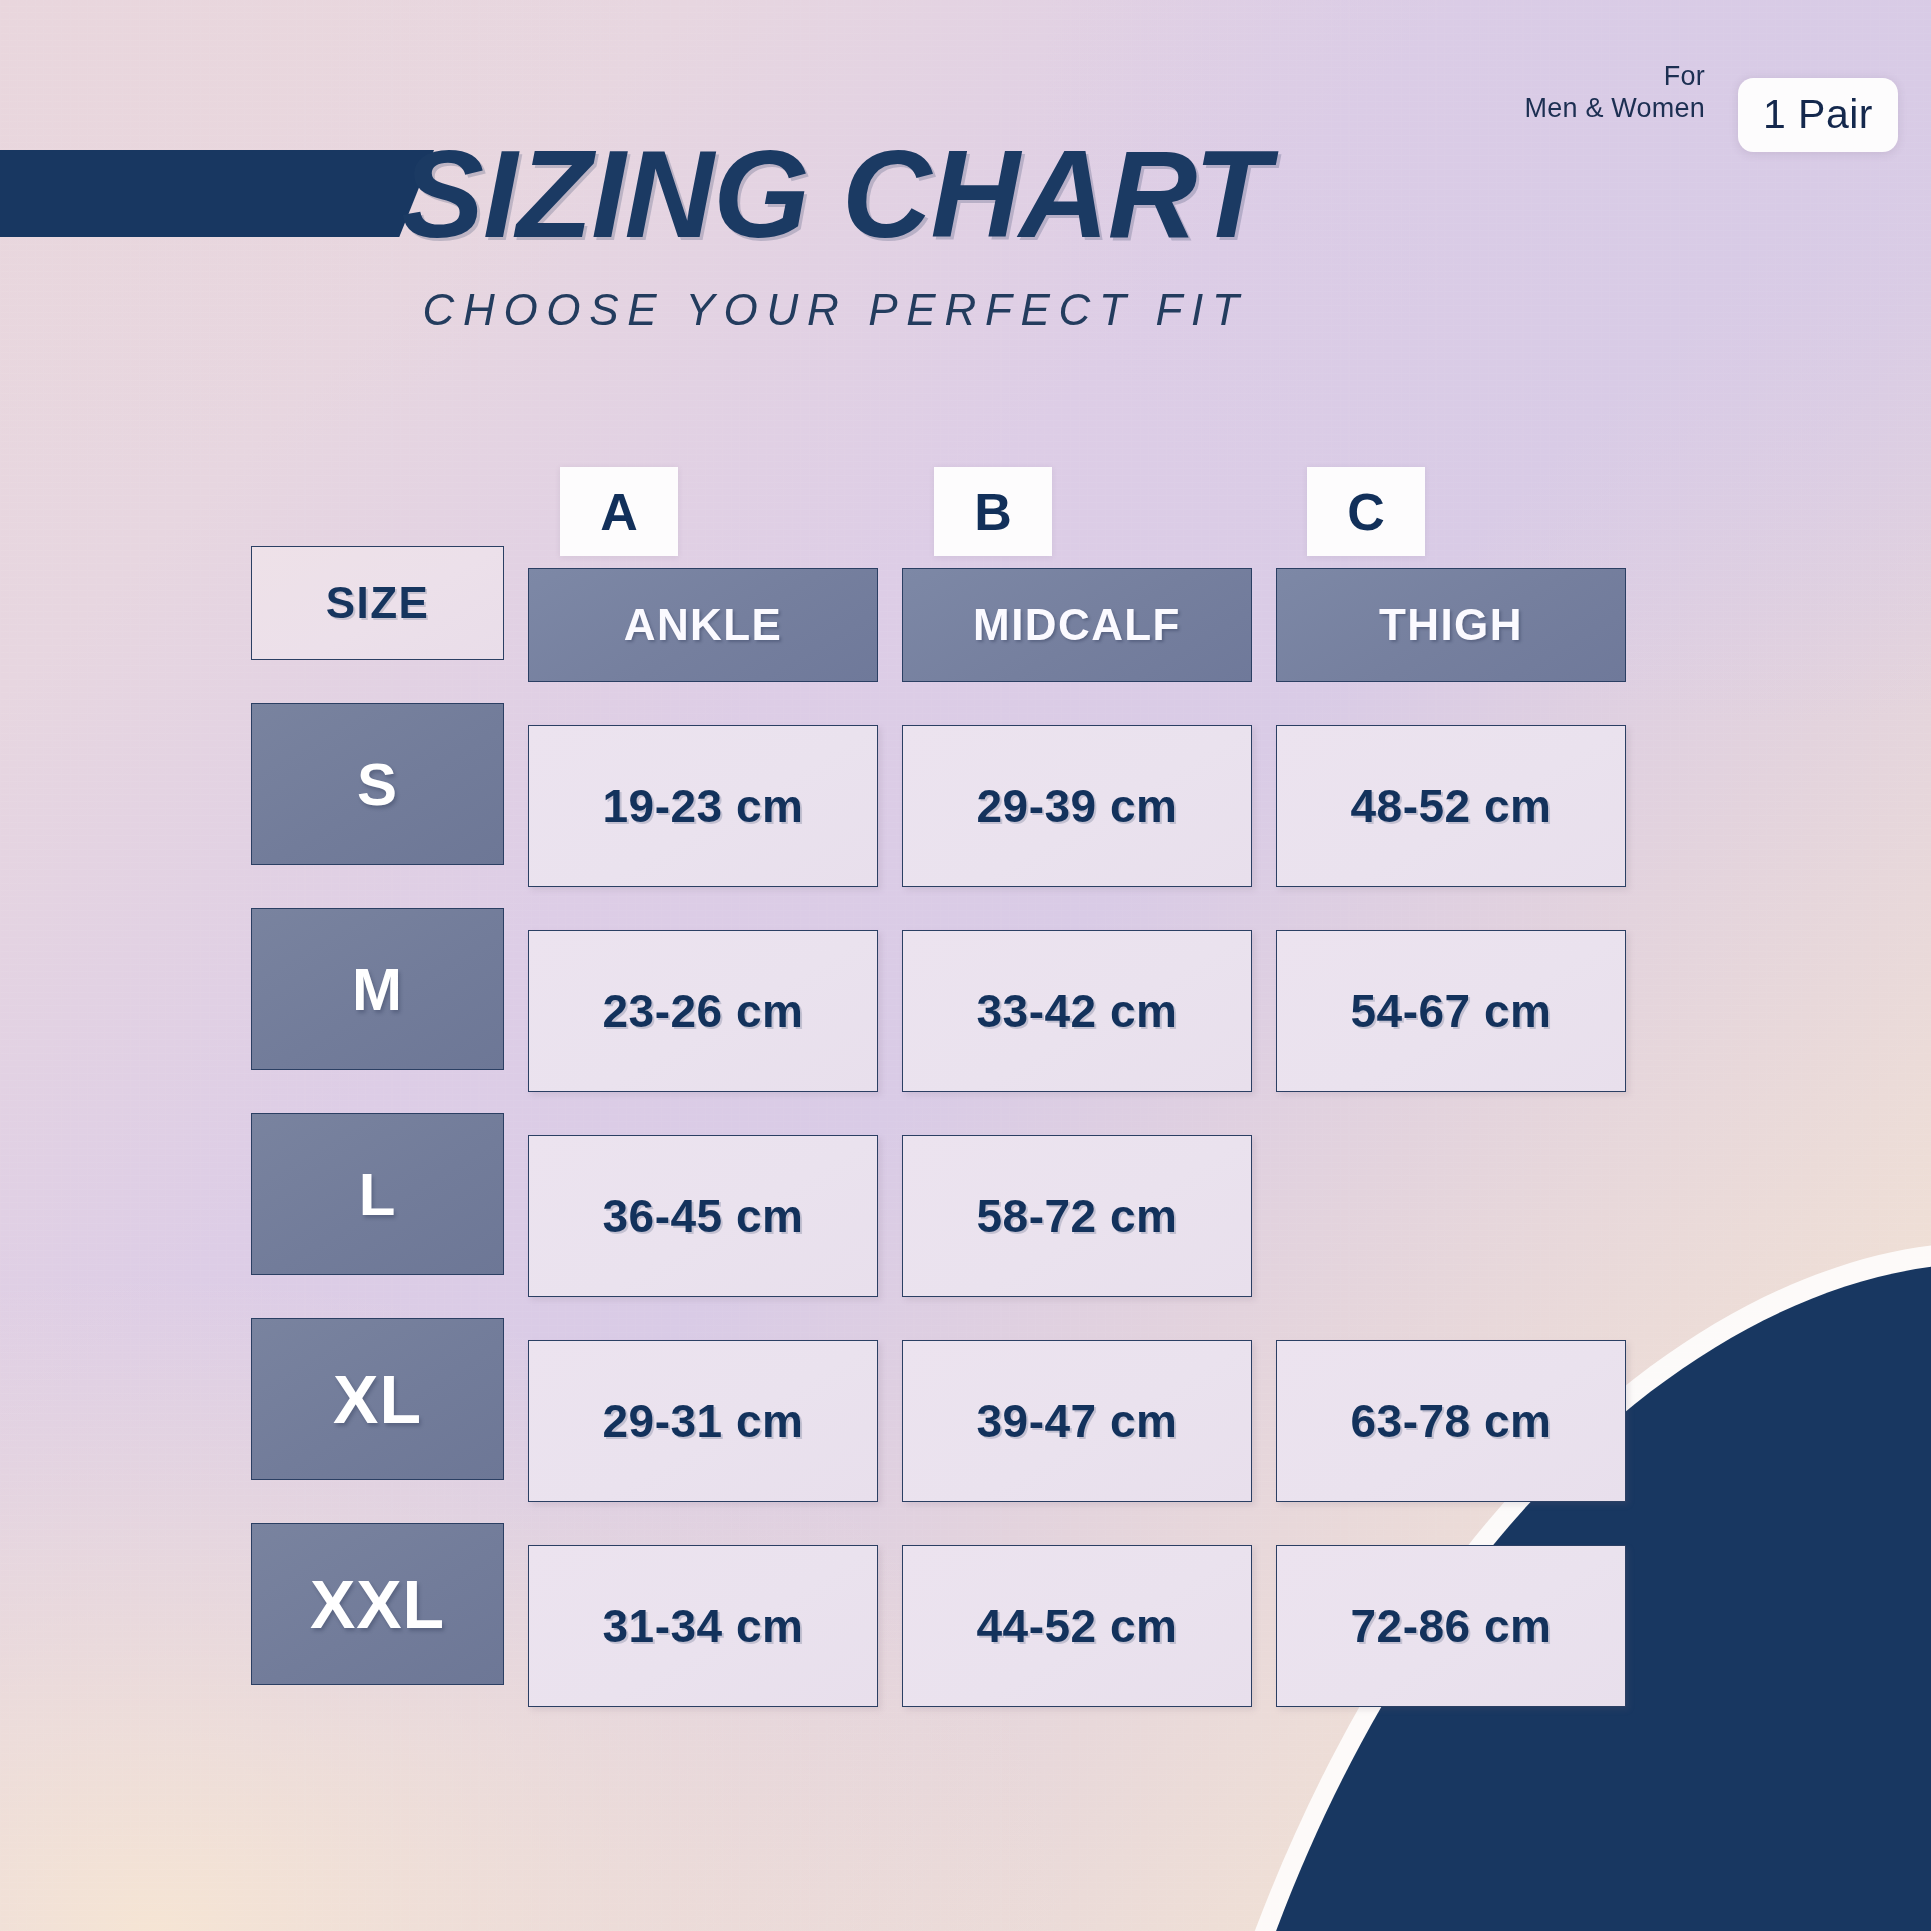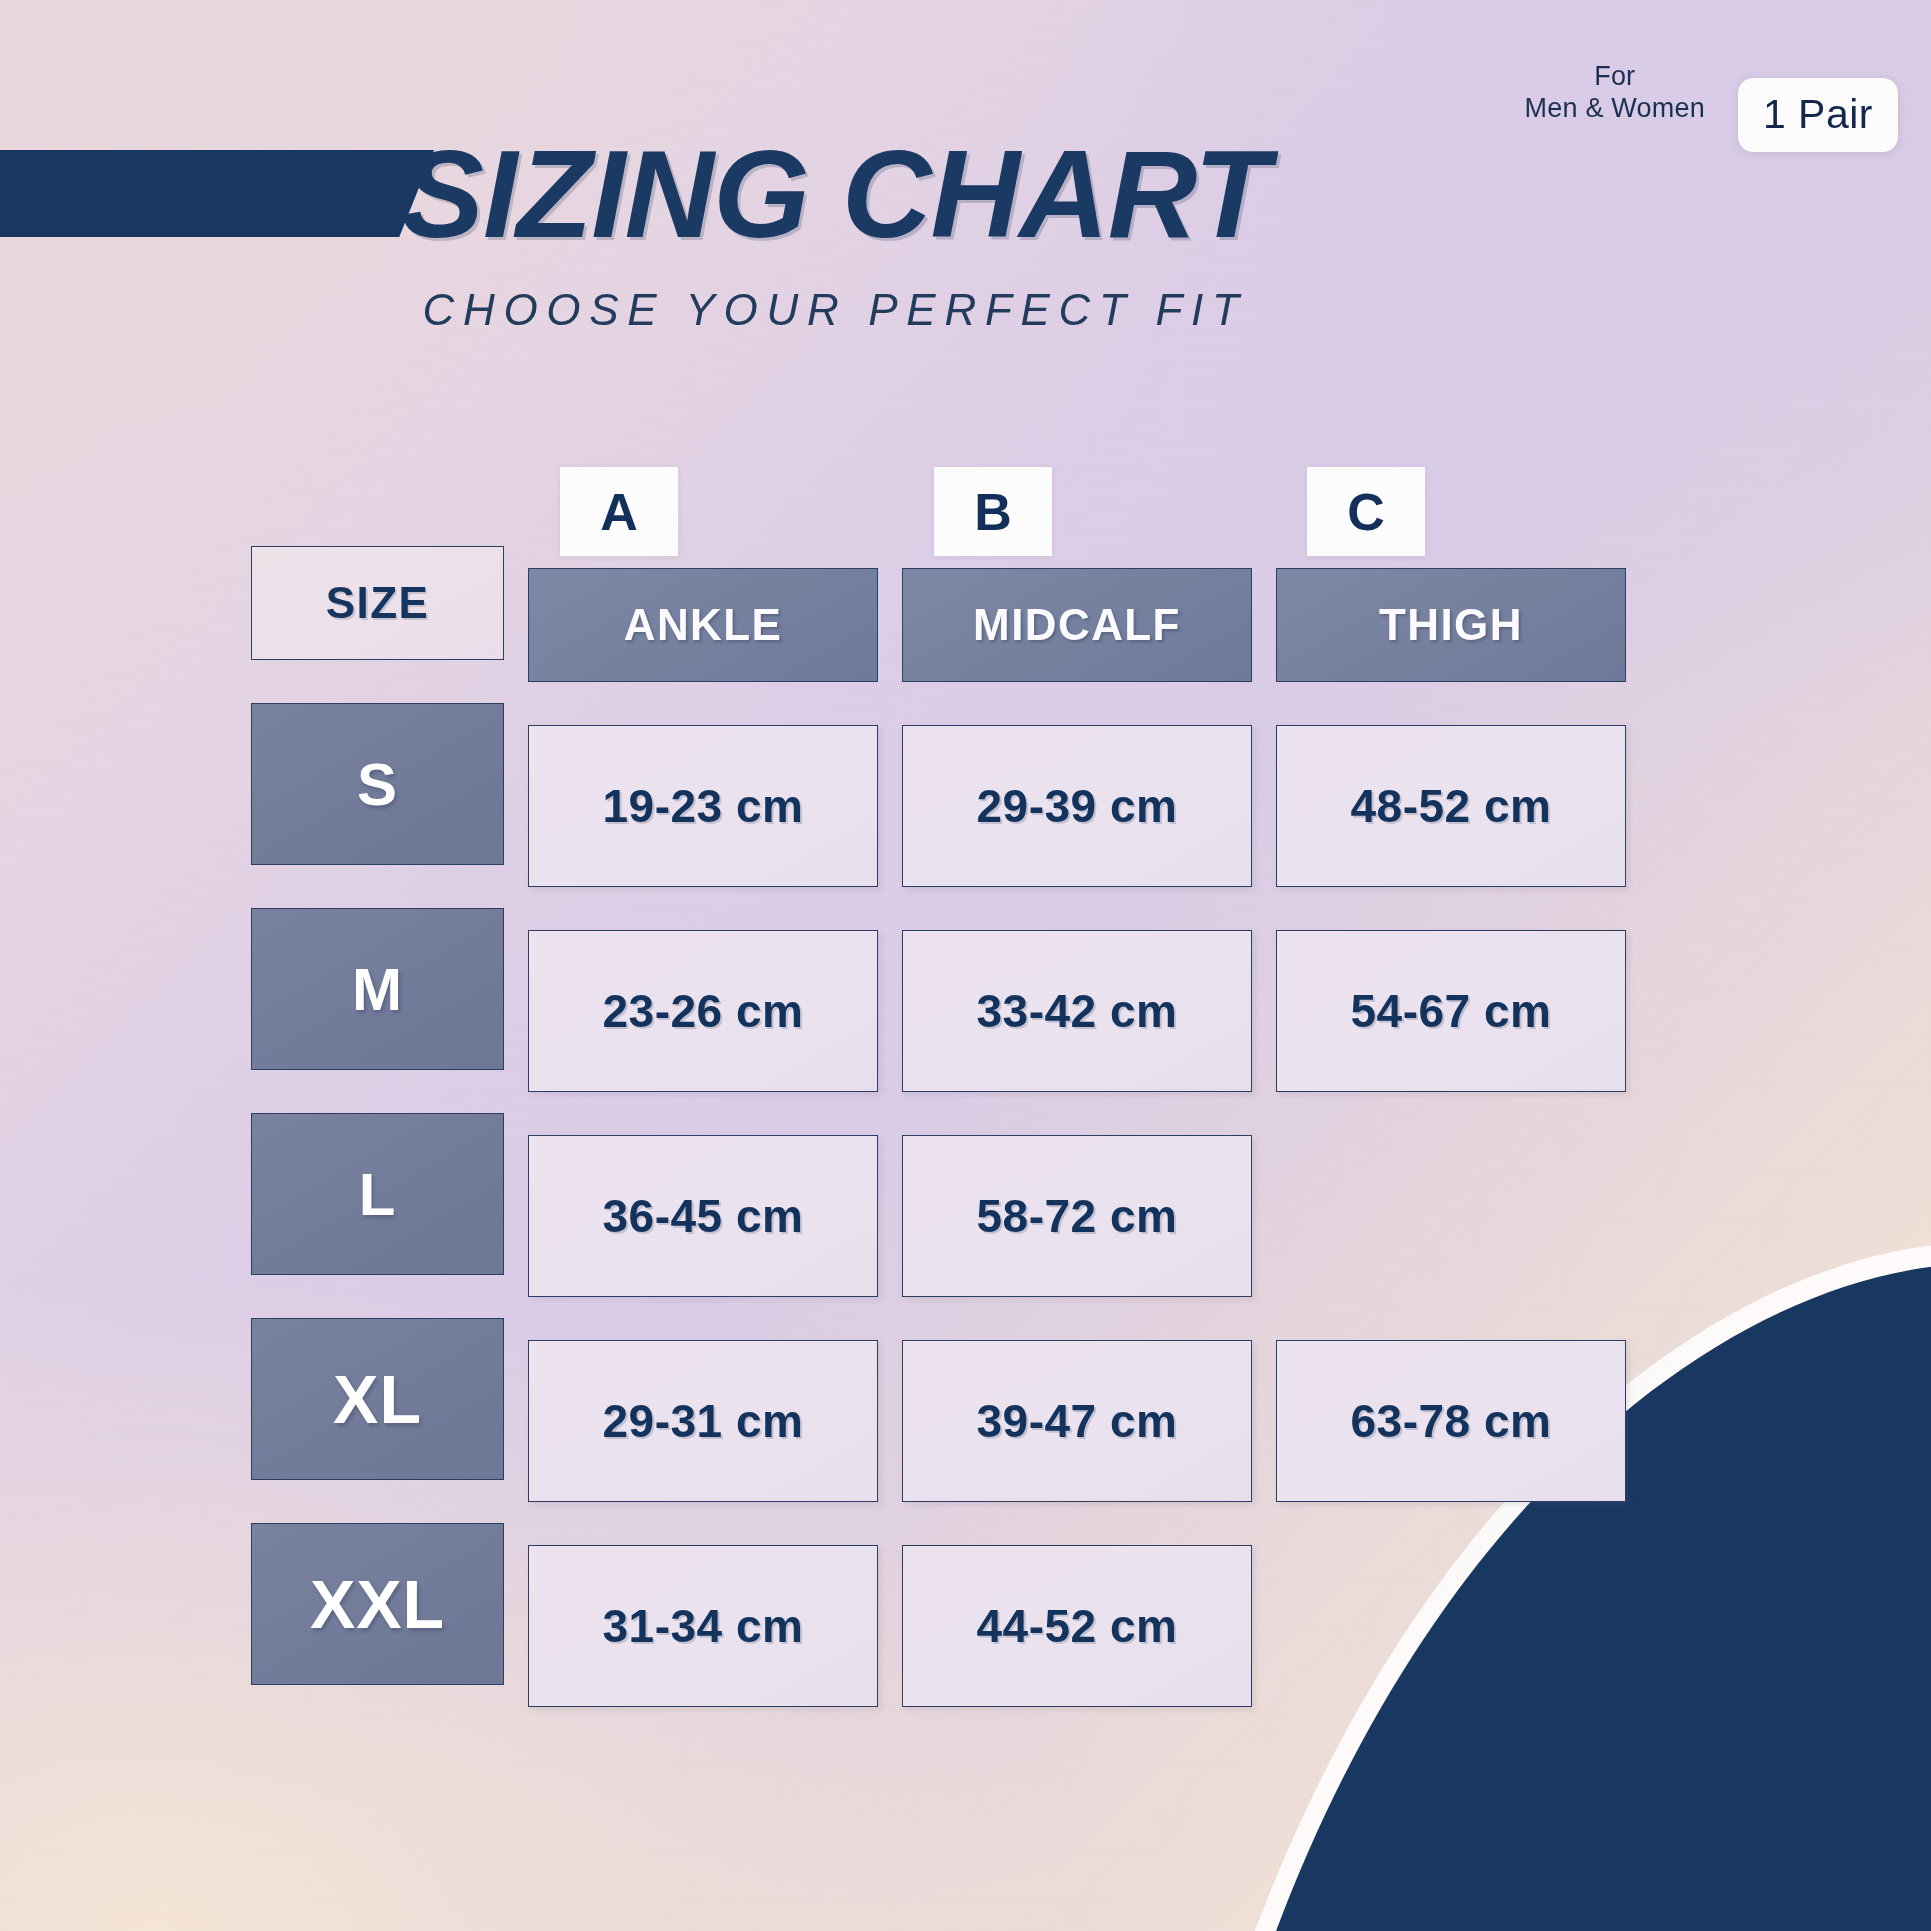--- a/index.html
+++ b/index.html
@@ -46,21 +46,21 @@
 
   
   #corner-arc { position:absolute; right:0; bottom:0; width:966px; height:724px; }
 
   
   #topright {
     position:absolute; top:33px; right:33px;
     display:flex; align-items:center; gap:33px;
   }
   #for-label {
-    text-align:center;
+    text-align:right;
     color:#1c2f52;
     font-size:27px;
     line-height:1.18;
     font-weight:400;
     letter-spacing:0.2px;
   }
   #for-label .l1 { display:block; }
   #for-label .l2 { display:block; }
   #pair-badge {
     background:#fdfcfd;
@@ -235,16 +235,17 @@
     <div class="cell c-size size-cell lg">XL</div>
     <div class="cell c-meas val-cell">29-31 cm</div>
     <div class="cell c-meas val-cell">39-47 cm</div>
     <div class="cell c-meas val-cell">63-78 cm</div>
   </div>
 
   <div class="trow drow">
     <div class="cell c-size size-cell lg">XXL</div>
     <div class="cell c-meas val-cell">31-34 cm</div>
     <div class="cell c-meas val-cell">44-52 cm</div>
+    <div class="cell c-meas val-cell">72-86 cm</div>
   </div>
 
 </div>
 
 
 </body></html>

